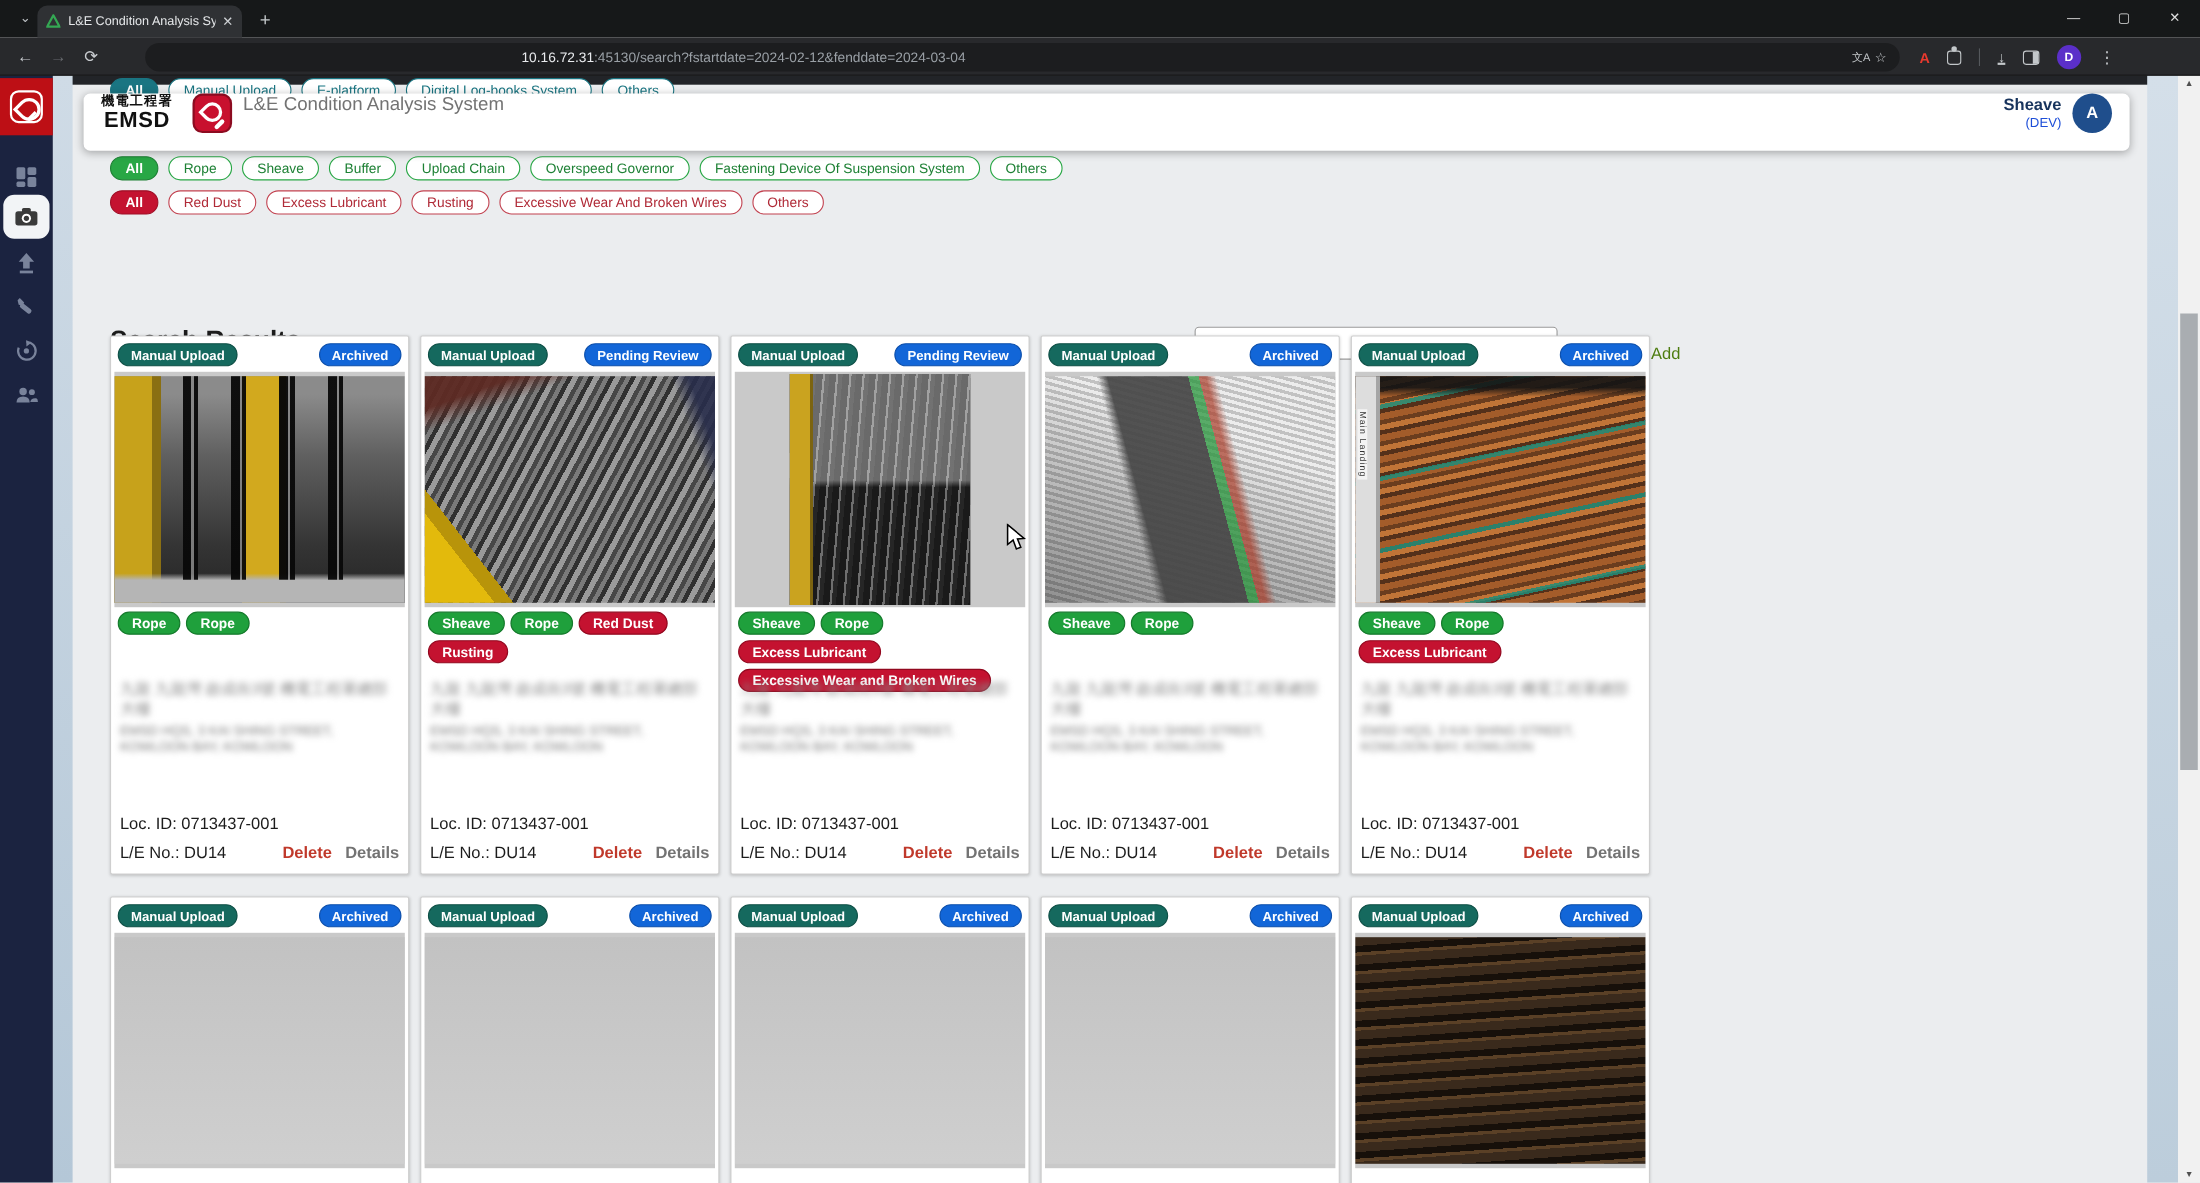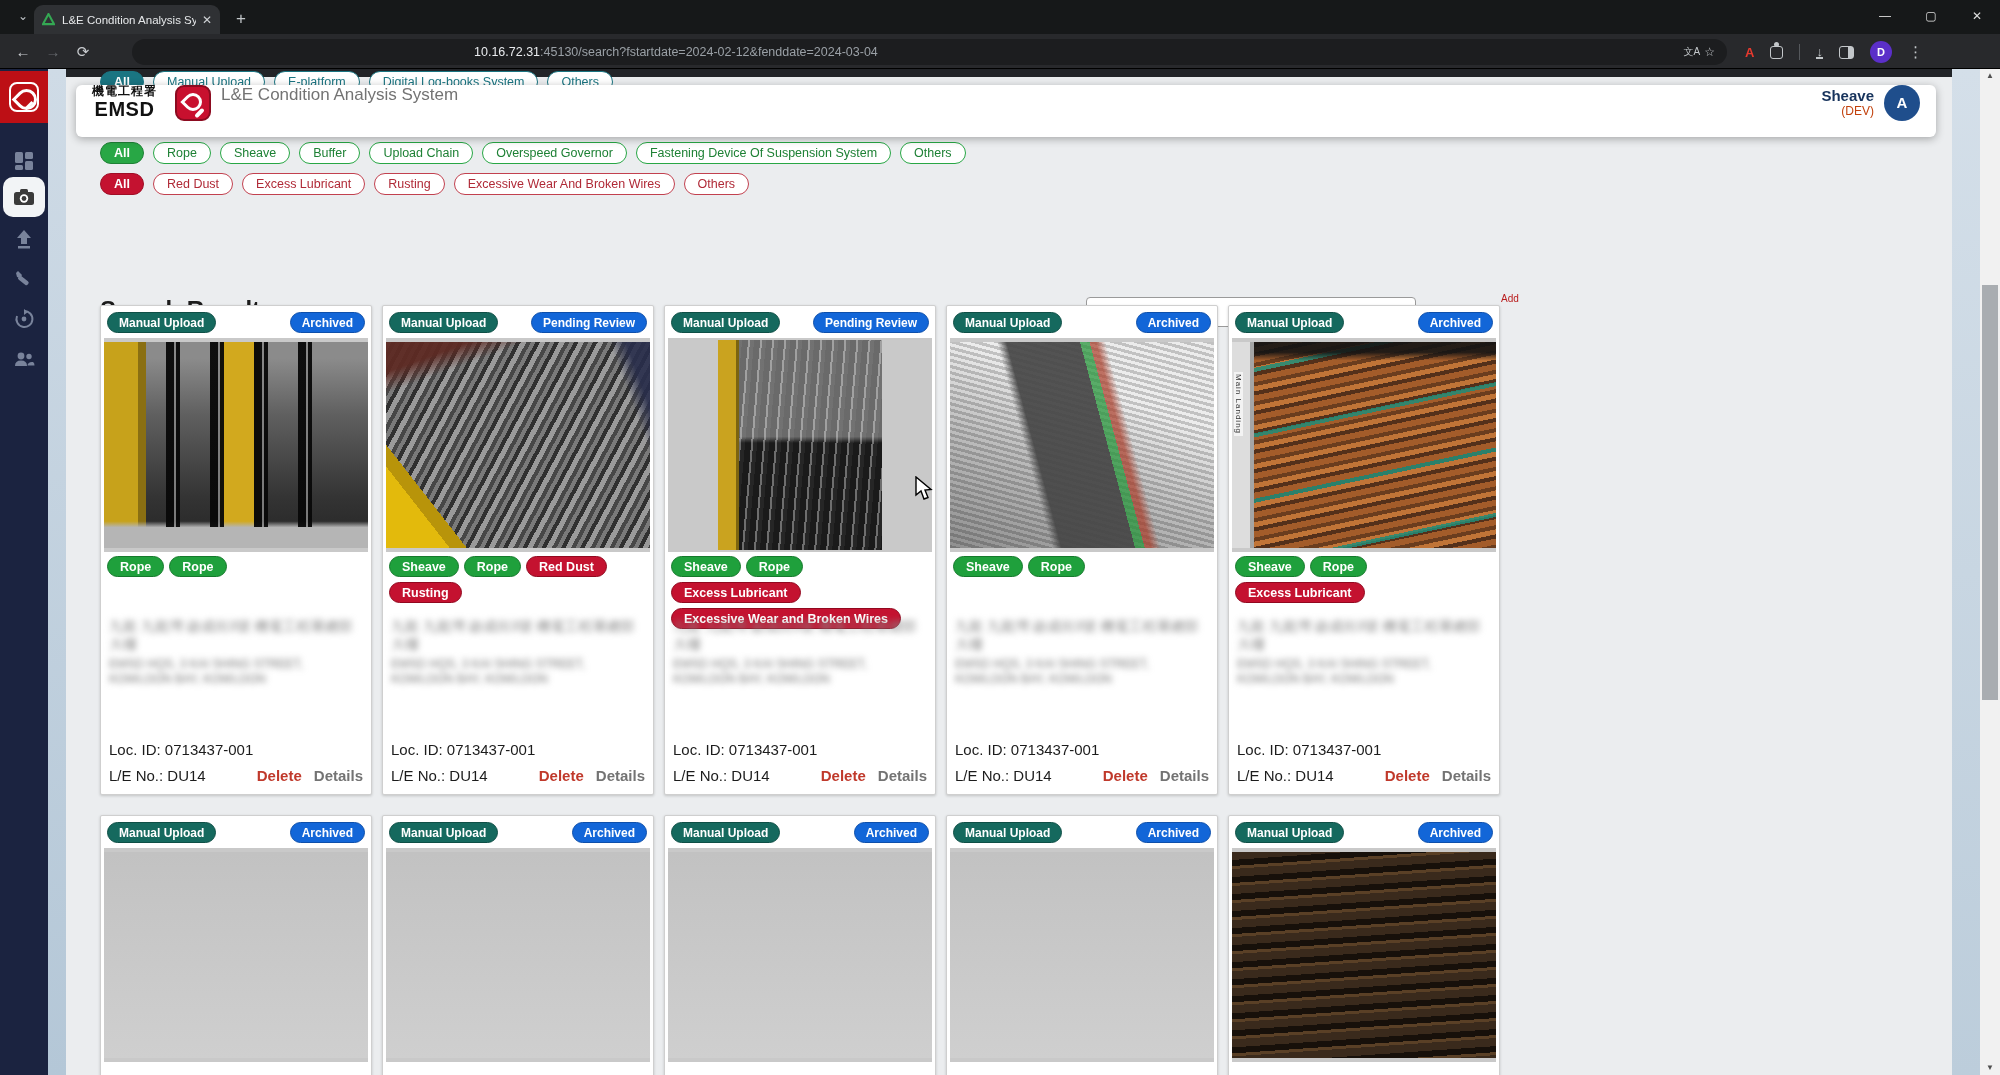--- a/index.html
+++ b/index.html
@@ -56,41 +56,41 @@
   .org { text-align:center; line-height:1; margin-right:8px; }
   .org-cn { font-size:12px; font-weight:bold; color:#111; letter-spacing:1px; }
   .org-en { font-size:20px; font-weight:bold; color:#111; letter-spacing:.5px; margin-top:2px; }
   .app-logo { width:36px; height:36px; background:#c8102e; border-radius:9px; margin:0 10px; position:relative; border:2px solid #8c0b20; }
   .app-logo::before { content:""; position:absolute; left:7px; top:6px; width:12px; height:12px; border:3px solid #fff; border-radius:50% 50% 50% 0; transform:rotate(45deg); }
   .app-logo::after { content:""; position:absolute; right:4px; bottom:4px; width:11px; height:4px; border-radius:2px; background:#fff; transform:rotate(-45deg); }
   .app-title { font-size:17px; color:#737373; }
   .hdr-right { margin-left:auto; display:flex; align-items:center; gap:10px; }
   .user-meta { text-align:right; line-height:1.15; }
   .user-name { font-size:15px; font-weight:bold; color:#17335c; }
-  .user-env { font-size:12px; color:#c2410c; }
+  .user-env { font-size:12px; color:#1d4ed8; }
   .avatar { width:36px; height:36px; border-radius:50%; background:#1f4e8c; color:#fff; font-size:15px; font-weight:bold; text-align:center; line-height:36px; }
 
   
   .chiprow { position:absolute; left:100px; display:flex; gap:9px; z-index:1; }
   .chip { height:22px; border-radius:12px; padding:0 13px; font-size:12.5px; line-height:20px; background:#fff; white-space:nowrap; }
   .row-source .chip { border:1px solid #1a7582; color:#1a7582; }
   .row-source .chip.active { background:#1a7582; color:#fff; border-color:#1a7582; font-weight:bold; }
   .row-component .chip { border:1px solid #28a745; color:#1e8135; }
   .row-component .chip.active { background:#28a745; color:#fff; border-color:#1e8135; font-weight:bold; }
   .row-defect .chip { border:1px solid #c2414f; color:#b02a37; }
   .row-defect .chip.active { background:#c41230; color:#fff; border-color:#a00e26; font-weight:bold; }
 
   
   .results-title { position:absolute; left:100px; top:227px; font-size:24px; font-weight:bold; color:#1c1c1c; }
   .results-total { position:absolute; left:100px; top:260px; font-size:13.5px; color:#2c2c2c; }
   .tag-label { position:absolute; left:1053px; top:235px; font-size:14.5px; color:#222; }
   .tag-select { position:absolute; left:1086px; top:228px; width:330px; height:30px; background:#fff; border:1px solid #9a9a9a; border-radius:4px; }
   .tag-caret { position:absolute; right:10px; top:12px; width:0; height:0; border-left:4px solid transparent; border-right:4px solid transparent; border-top:5px solid #444; }
   .btn-remove { position:absolute; left:1437px; top:234px; font-size:15px; color:#3a3a3a; }
-  .btn-add { position:absolute; left:1501px; top:224px; font-size:10px; color:#b91c1c; }
+  .btn-add { position:absolute; left:1501px; top:244px; font-size:15px; color:#4d7c0f; }
 
   
   .grid { position:absolute; left:100px; top:236px; width:1400px; display:grid; grid-template-columns:repeat(5,272px); column-gap:10px; row-gap:20px; }
   .card { width:272px; height:490px; background:#fff; border:1px solid #cfcfcf; border-radius:2px; box-shadow:0 1px 3px rgba(0,0,0,.18); position:relative; padding:6px; }
   .badges { display:flex; justify-content:space-between; }
   .pill { height:21px; border-radius:11px; padding:0 11px; font-size:12px; font-weight:bold; color:#fff; line-height:21px; white-space:nowrap; }
   .pill.source { background:#15695e; border:1px solid #0e4f46; }
   .pill.status { background:#1266d8; border:1px solid #0d4fab; }
   .photo-box { position:absolute; left:3px; right:3px; top:32px; height:214px; background:#c9c9c9; overflow:hidden; }
   .photo { position:absolute; inset:4px 0; }

